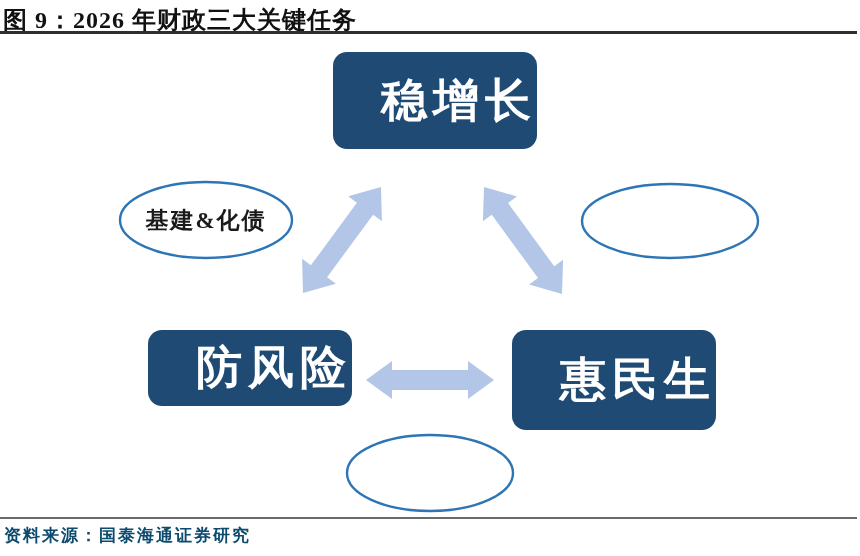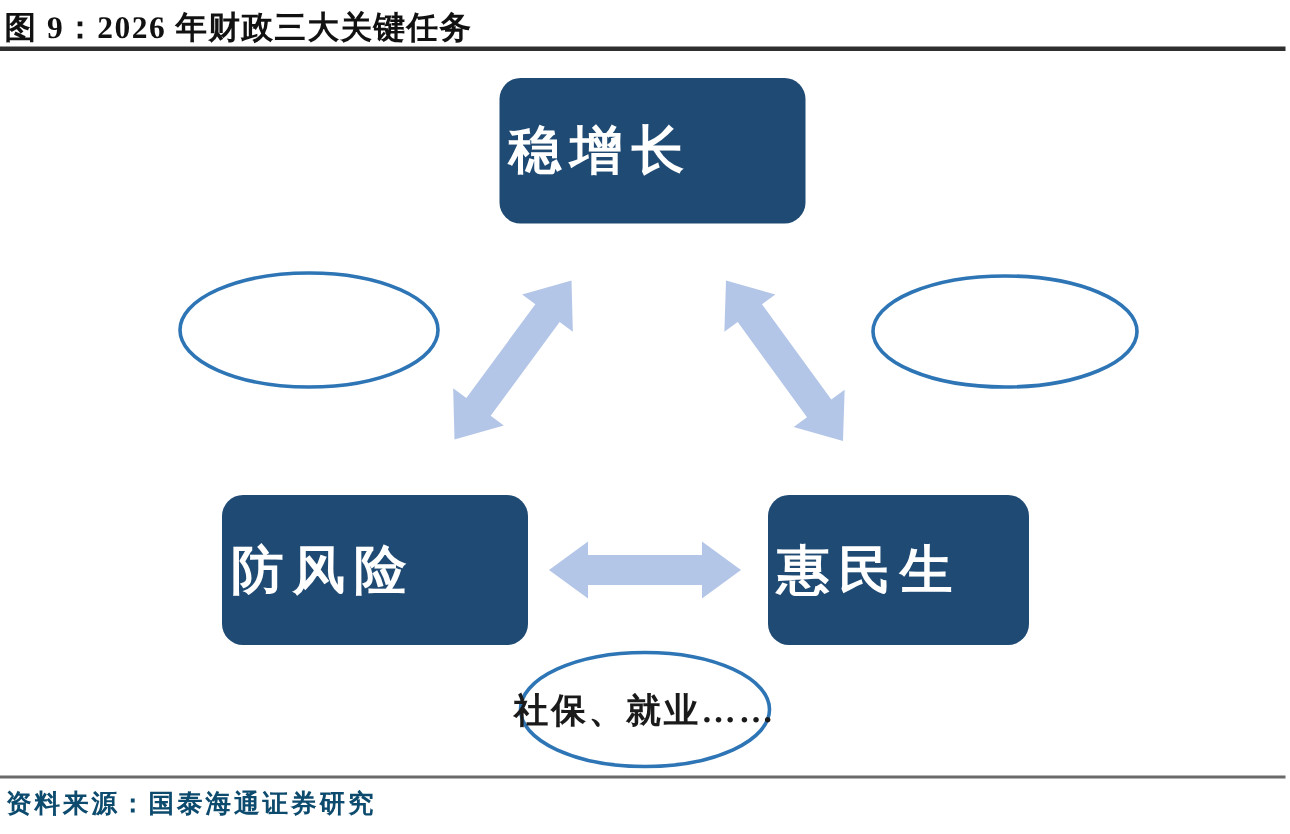--- a/index.html
+++ b/index.html
@@ -8,43 +8,43 @@
     --arrow-fill:#B4C6E7;
     --ellipse-stroke:#2E75B6;
     --label-text:#1a1a1a;
   }
   *{margin:0;padding:0;box-sizing:border-box;}
   html,body{width:860px;height:556px;background:#ffffff;overflow:hidden;}
   body{font-family:"Liberation Serif","DejaVu Serif",serif;position:relative;}
 
   .figure-title{
     position:absolute;left:3px;top:4px;
-    font-size:21px;font-weight:bold;color:#111;
+    font-size:24px;font-weight:bold;color:#111;
     letter-spacing:1px;white-space:nowrap;
   }
   .title-rule{
     position:absolute;left:0;top:31px;width:857px;height:3px;
     background:#2f2f2f;
   }
 
   .diagram{position:absolute;left:0;top:36px;width:860px;height:480px;}
   .diagram svg{position:absolute;left:0;top:0;}
 
   .node{
     position:absolute;
     background:var(--node-fill);
     border-radius:14px;
-    display:flex;align-items:center;justify-content:flex-start;
+    display:flex;align-items:center;justify-content:flex-end;
     color:var(--node-text);
-    font-size:35px;font-weight:bold;letter-spacing:6px;
+    font-size:46px;font-weight:bold;letter-spacing:6px;
     text-indent:6px;
   }
   .node-top{left:333px;top:16px;width:204px;height:97px;}
-  .node-bl{left:148px;top:294px;width:204px;height:100px;}
-  .node-br{left:512px;top:294px;width:174px;height:100px;}
+  .node-bl{left:148px;top:294px;width:204px;height:76px;}
+  .node-br{left:512px;top:294px;width:204px;height:100px;}
 
   .ellipse-label{
     position:absolute;
     display:flex;align-items:center;justify-content:center;
     color:var(--label-text);
     font-size:23px;font-weight:bold;letter-spacing:2px;
     white-space:nowrap;
   }
   .el-left{left:116px;top:147px;width:180px;height:74px;}
   .el-right{left:580px;top:148px;width:180px;height:74px;}
@@ -84,19 +84,19 @@
   <div class="node node-top">
     <span>稳增长</span>
   </div>
   <div class="node node-bl">
     <span>防风险</span>
   </div>
   <div class="node node-br">
     <span>惠民生</span>
   </div>
 
-  <div class="ellipse-label el-bottom">
-    <span>社保、就业……</span>
+  <div class="ellipse-label el-left">
+    <span>基建&amp;化债</span>
   </div>
 </div>
 
 <div class="source-rule"></div>
 <div class="figure-source">资料来源：国泰海通证券研究</div>
 
 </body></html>

